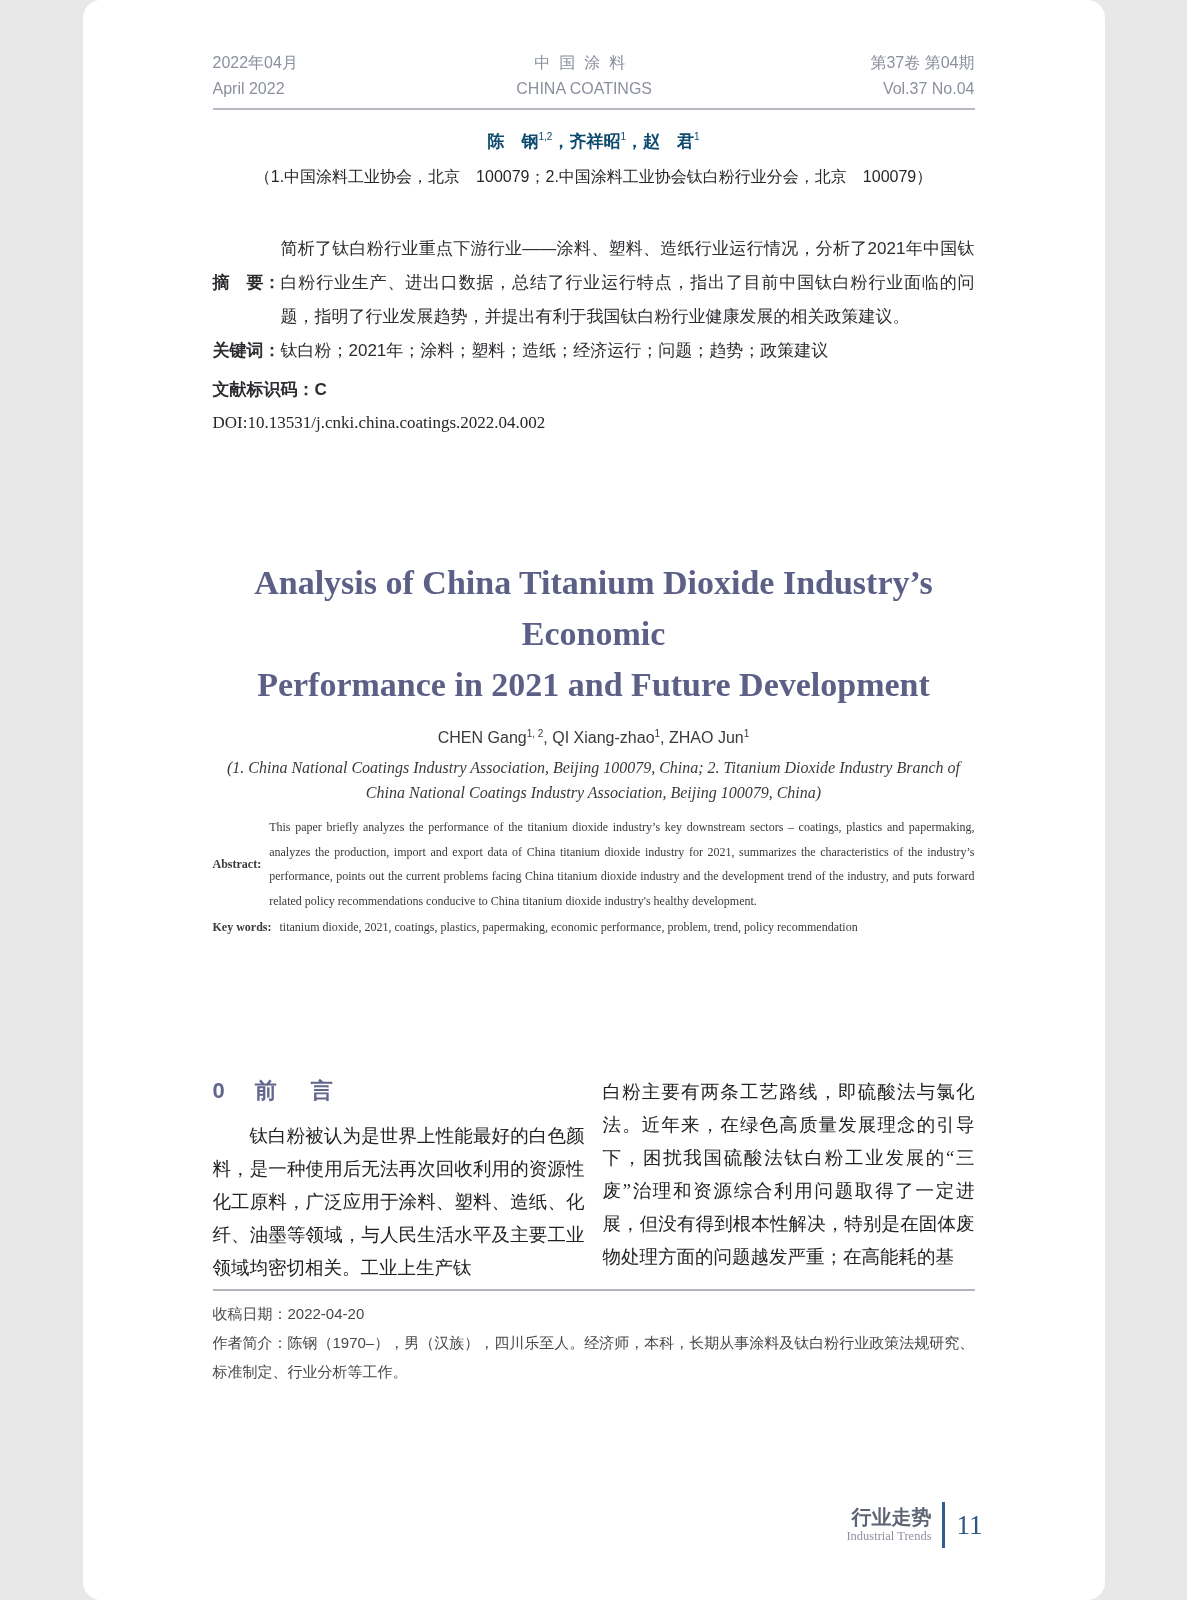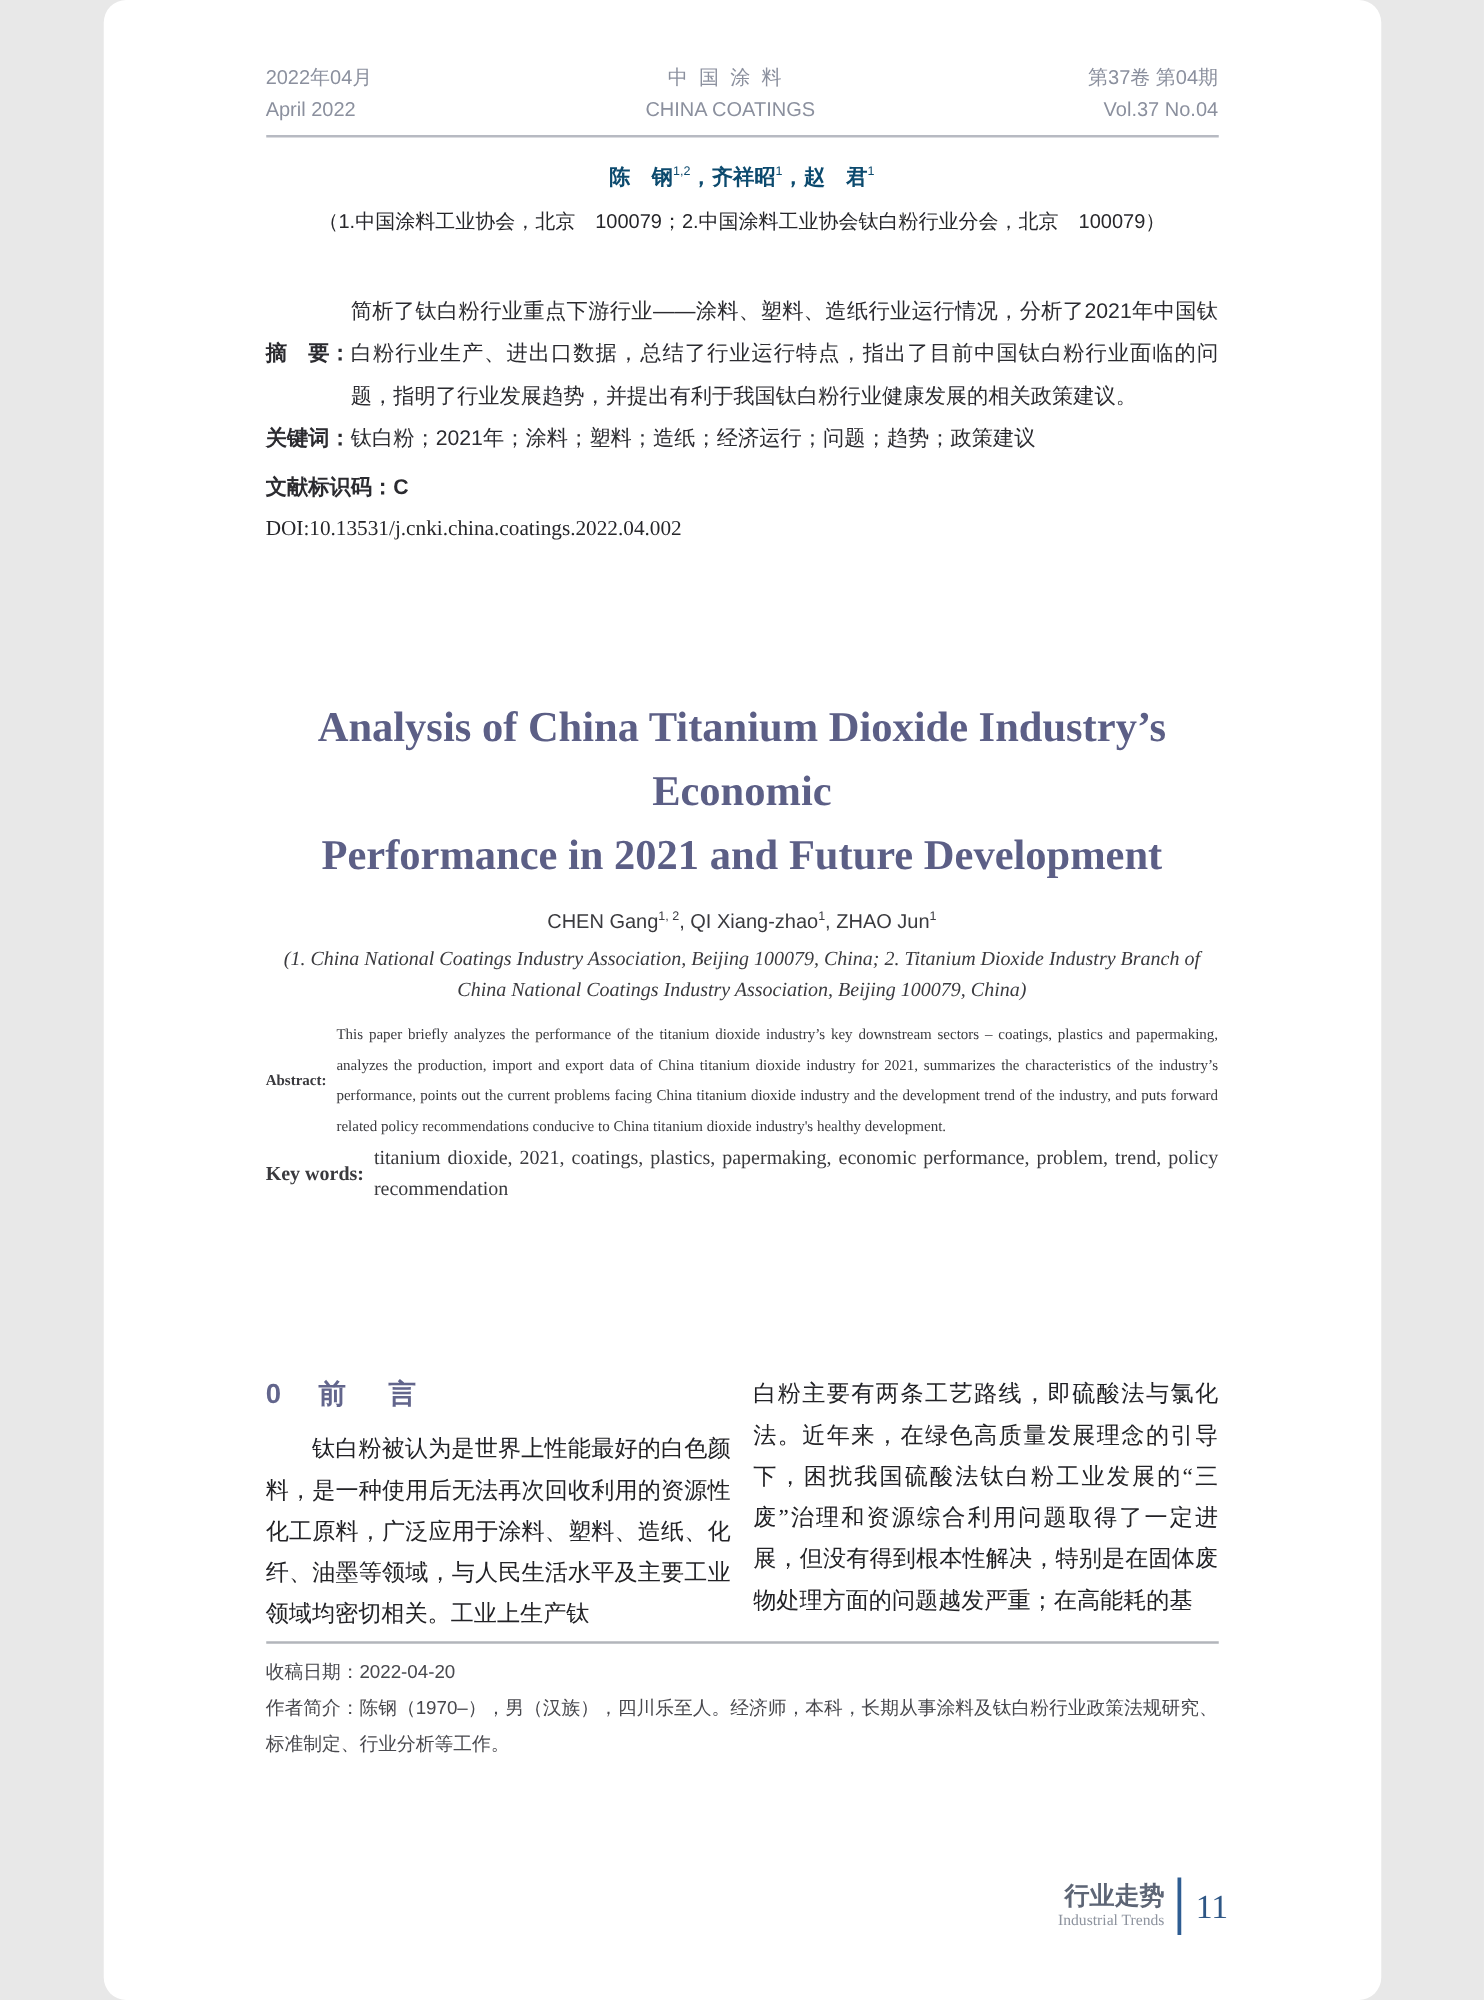--- a/index.html
+++ b/index.html
@@ -44,21 +44,21 @@
   
   .title-en { margin-top:124px; text-align:center; color:#5c5f86;
     font-family:"Liberation Serif", serif; font-weight:700; font-size:34px; line-height:51px; }
   .authors-en { margin-top:18px; text-align:center; font-size:16px; color:#3a3a3e; }
   .affil-en { margin-top:8px; text-align:center; font-family:"Liberation Serif", serif;
     font-style:italic; font-size:16px; line-height:25px; color:#3a3a3e; }
   .abstract-en { margin-top:10px; font-family:"Liberation Serif", serif;
     font-size:12px; line-height:24.5px; color:#3a3a3e; }
   .abstract-en .lbl { font-weight:700; font-style:normal; padding-right:8px; }
   .keywords-en { margin-top:2px; font-family:"Liberation Serif", serif;
-    font-size:16px; line-height:24.5px; color:#3a3a3e; }
+    font-size:12px; line-height:24.5px; color:#3a3a3e; }
   .keywords-en .lbl { font-weight:700; padding-right:8px; }
 
   
   .columns { margin-top:136px; display:flex; gap:18px; }
   .col { flex:1; }
   .sec-head { color:#62658c; font-size:22px; font-weight:700; margin-bottom:14px; }
   .sec-head .sec-no { margin-right:30px; }
   .sec-head .sec-title { letter-spacing:6px; }
   .body-par { font-family:"Liberation Serif", serif; font-size:18.5px; line-height:33px;
     text-align:justify; color:#222226; }

